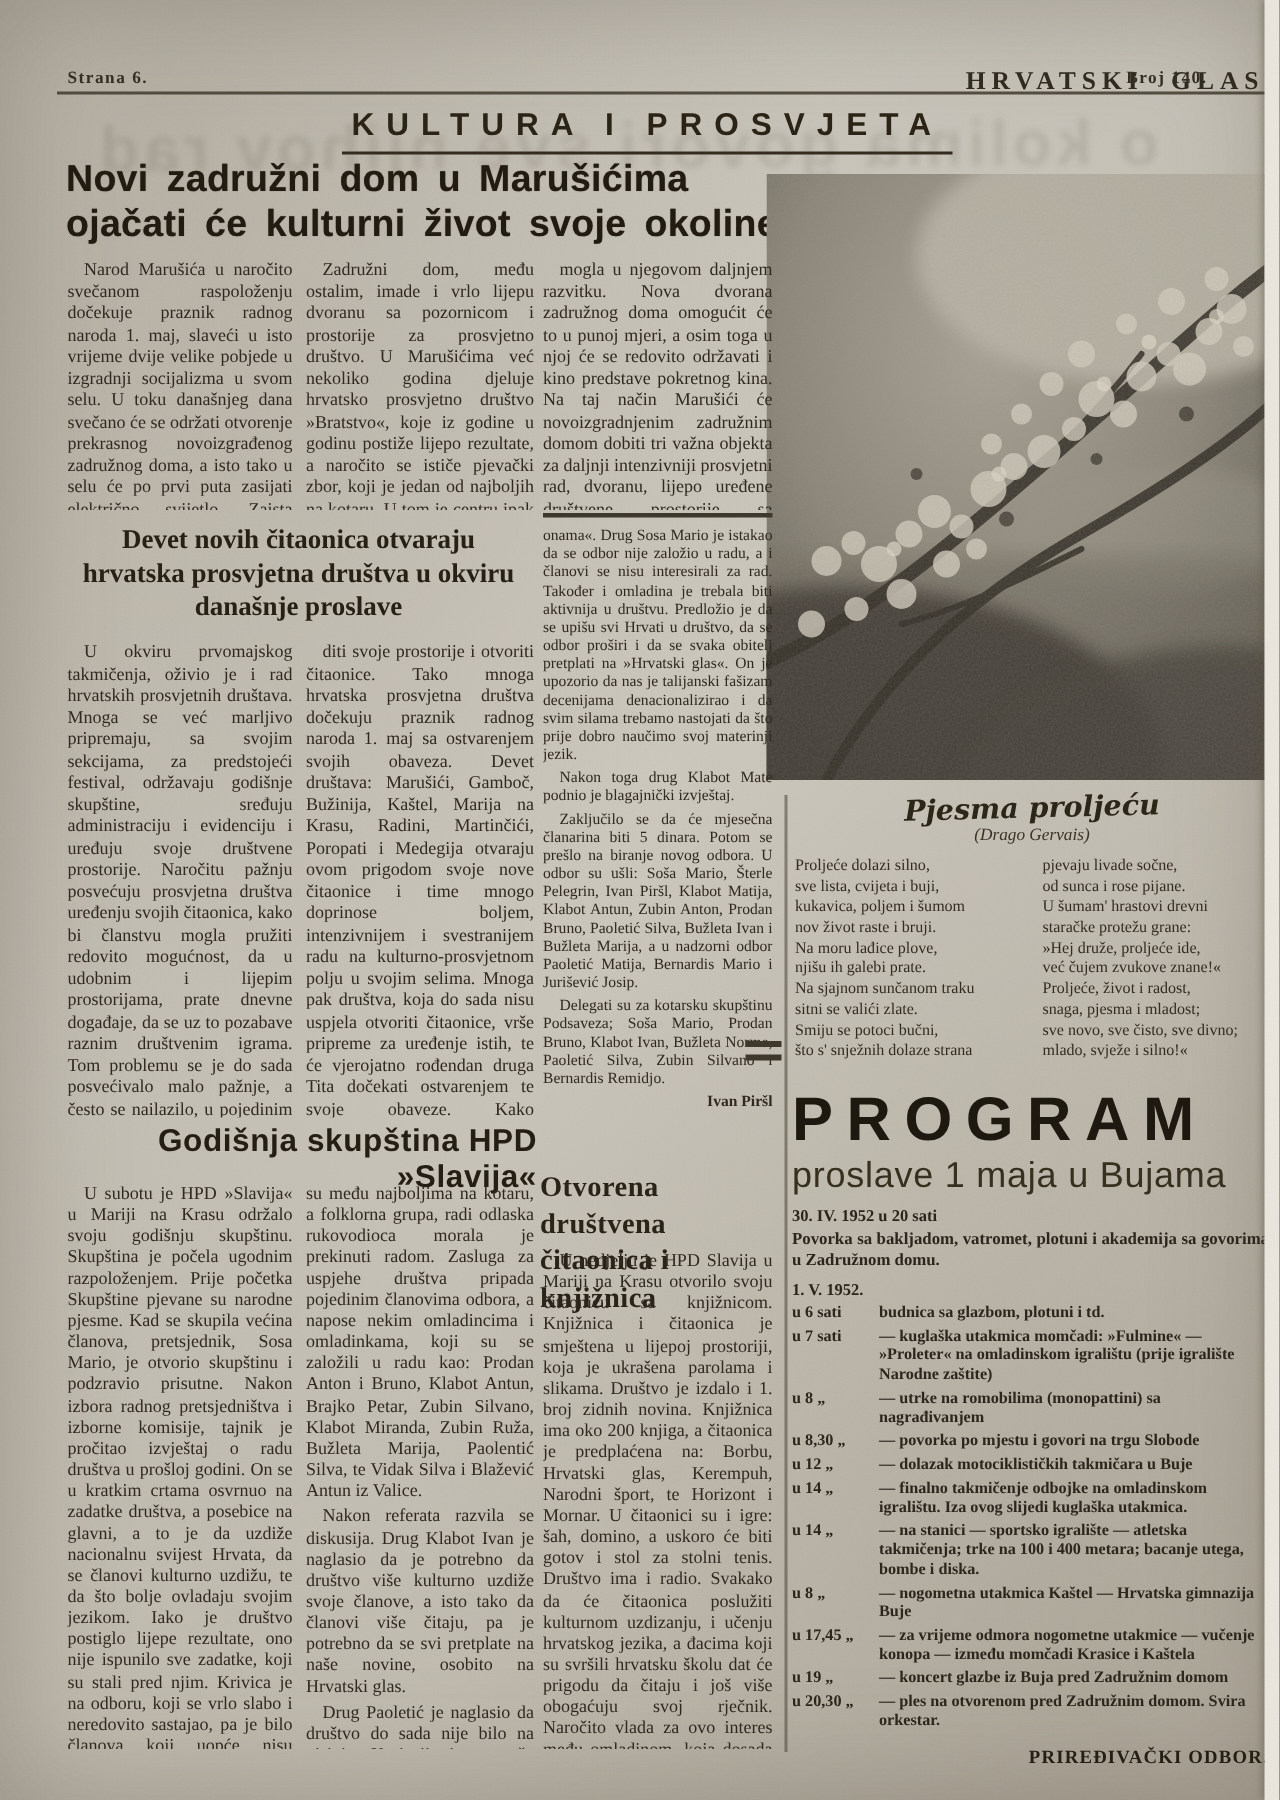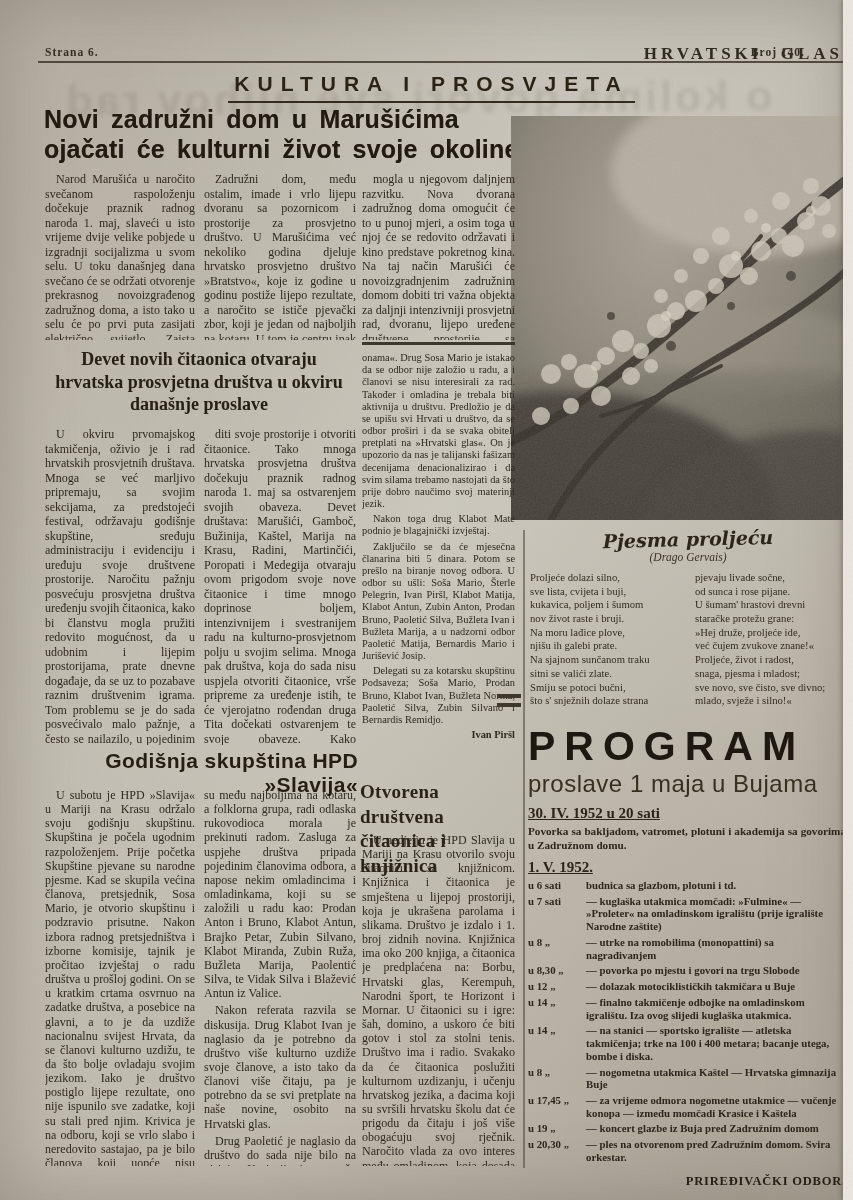--- a/index.html
+++ b/index.html
@@ -43,21 +43,21 @@
   .poem-title{text-align:center;font-family:"DejaVu Serif",serif;font-style:italic;font-weight:bold;
     font-size:19px;transform:rotate(-1.5deg);color:#2c2619;}
   .poem-author{text-align:center;font-style:italic;font-size:11.5px;color:#3a3326;margin-top:1px;}
   .poem-cols{display:flex;gap:14px;margin-top:8px;}
   .poem-col{flex:1;font-size:10.7px;line-height:1.28;white-space:pre-line;color:#332c21;}
   .program{left:528px;top:726px;width:318px;}
   .program-title{font-family:"Liberation Sans",sans-serif;font-weight:bold;font-size:41px;
     letter-spacing:9px;color:#1d1810;line-height:1;}
   .program-sub{font-family:"Liberation Sans",sans-serif;font-size:24px;letter-spacing:.5px;
     color:#37301f;margin-top:3px;}
-  .program-date{font-weight:bold;font-size:15px;margin-top:7px;color:#2b251b;text-decoration:underline;}
+  .program-date{font-weight:bold;font-size:11px;margin-top:7px;color:#2b251b;}
   .program-intro{font-weight:bold;font-size:11.2px;line-height:1.25;text-align:justify;
     margin-top:2px;color:#2c261d;}
   .prog-item{display:flex;font-weight:bold;font-size:10.8px;line-height:1.18;margin-top:3px;color:#2c261d;}
   .prog-time{width:56px;flex:none;}
   .prog-text{flex:1;padding-left:2px;}
   .program-sig{text-align:right;font-weight:bold;font-size:12.5px;letter-spacing:.8px;
     margin-top:10px;color:#241e13;}
   .edge-strip{left:843px;top:0;width:10px;height:1200px;background:#ece8e0;
     box-shadow:-2px 0 4px rgba(90,82,66,.4);}
 </style>

